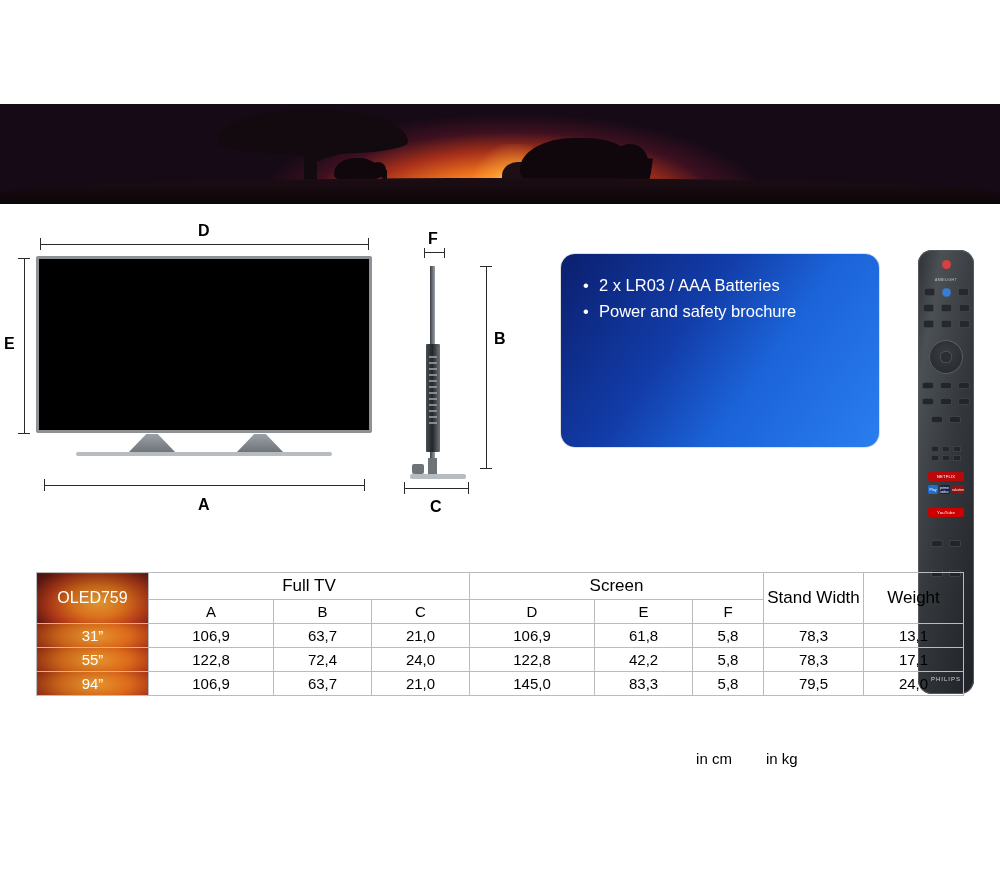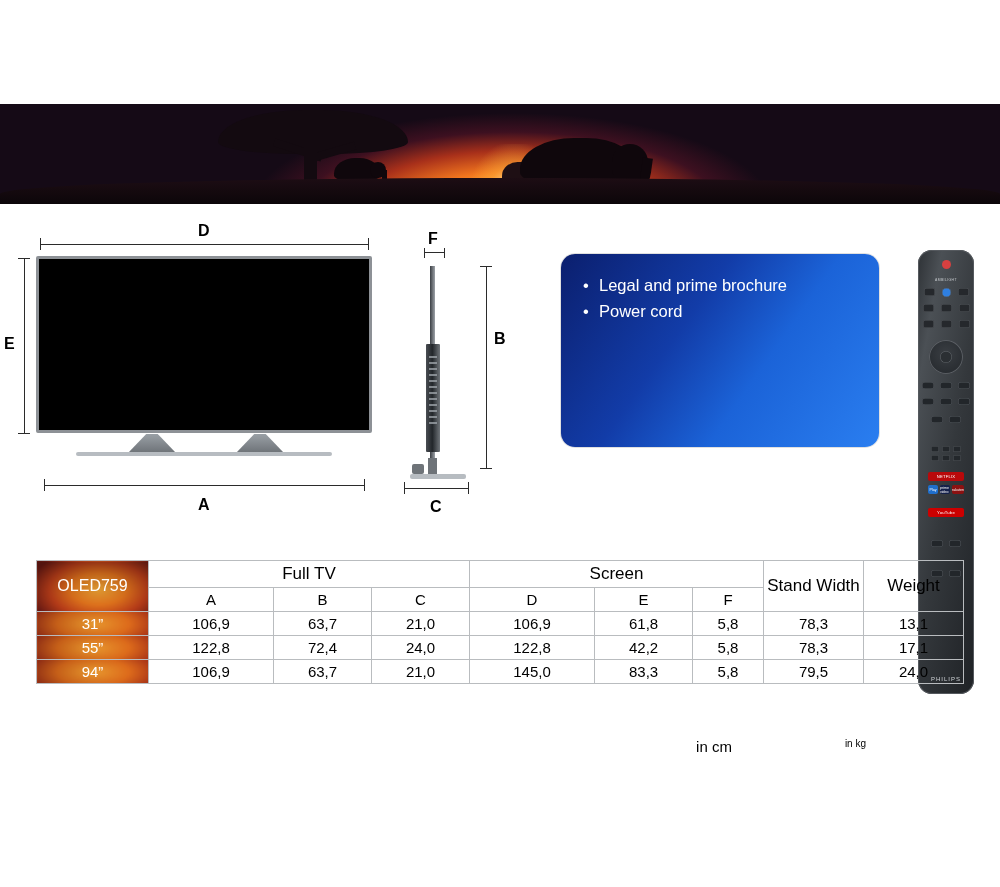--- a/index.html
+++ b/index.html
@@ -149,41 +149,41 @@
   .rm-num { position:absolute; left:13px; top:196px; width:30px; display:grid; grid-template-columns:repeat(3,1fr); gap:3px; }
   .rm-num span { height:6px; border-radius:1.5px; background:#23272b; box-shadow:inset 0 0 0 .5px #54585d; }
   .rm-app { position:absolute; left:10px; width:36px; height:9px; border-radius:2px; font-size:4.2px; color:#fff; display:flex; align-items:center; justify-content:center; letter-spacing:.2px; }
   .rm-netflix { background:#b9090b; top:222px; }
   .rm-split { position:absolute; left:10px; width:36px; display:flex; gap:2px; }
   .rm-chip { flex:1; height:9px; border-radius:2px; font-size:3.6px; color:#fff; display:flex; align-items:center; justify-content:center; }
   .rm-youtube { background:#cc0000; top:258px; }
   .rm-brand { position:absolute; left:0; bottom:12px; width:100%; text-align:center; font-size:6px; color:#cfd3d7; letter-spacing:1px; }
 
   
-  .table-wrap { position:absolute; left:36px; top:560px; width:796px; }
+  .table-wrap { position:absolute; left:36px; top:572px; width:796px; }
   table.spec { border-collapse:collapse; width:928px; font-size:15px; }
   table.spec td, table.spec th { border:1px solid #b9bcbf; text-align:center; font-weight:normal; padding:3px 0; }
   .hdr-big { font-size:17px; font-weight:bold; padding:7px 0; }
   .corner {
     width:112px;
     background:
       linear-gradient(180deg, rgba(0,0,0,.25), rgba(0,0,0,.05)),
       radial-gradient(ellipse 70px 40px at 55% 55%, #ffb13a 0%, #ef7a1e 40%, #c2401a 70%, #6d1a14 100%);
     color:#fff; font-weight:bold; font-size:16px;
     position:relative;
   }
   .size-cell {
     background:
       linear-gradient(90deg, rgba(0,0,0,.18), rgba(0,0,0,.02)),
       radial-gradient(ellipse 80px 30px at 50% 50%, #ffa733 0%, #e8701c 45%, #a83218 80%);
     color:#fff; font-weight:bold; font-size:15px;
   }
   .units { position:absolute; right:0; top:178px; width:928px; display:flex; }
   .unit-cm { position:absolute; left:760px; top:0; width:100px; text-align:center; font-size:15px; }
-  .unit-kg { position:absolute; left:862px; top:0; width:100px; text-align:right; font-size:10px; }
+  .unit-kg { position:absolute; left:862px; top:0; width:100px; text-align:left; font-size:15px; }
 </style>
 </head>
 <body>
 
 <div class="hero">
   <div class="hero-sky"></div>
   <div class="hero-rays"></div>
   <div class="hero-glow"></div>
   <div class="tree">
     <div class="tree-canopy"></div>
@@ -251,22 +251,22 @@
   <div class="tick-h" style="left:480px; top:264px; width:12px;"></div>
   <div class="dim-label" style="left:494px; top:126px;">B</div>
 
   <div class="line-h" style="left:404px; top:284px; width:64px;"></div>
   <div class="tick-v" style="left:404px; top:278px; height:12px;"></div>
   <div class="tick-v" style="left:468px; top:278px; height:12px;"></div>
   <div class="dim-label" style="left:430px; top:294px;">C</div>
 
   <div class="box-panel">
     <ul class="box-list">
-      <li>Legal and prime brochure</li>
-      <li>Power cord</li>
+      <li>2 x LR03 / AAA Batteries</li>
+      <li>Power and safety brochure</li>
     </ul>
   </div>
 
   <div class="remote">
     <div class="rm-pwr"></div>
     <div class="rm-lbl" style="top:28px;">AMBILIGHT</div>
     <div class="rm-row" style="top:38px;">
       <div class="rm-key"></div>
         <div class="rm-key blue"></div>
         <div class="rm-key"></div>

